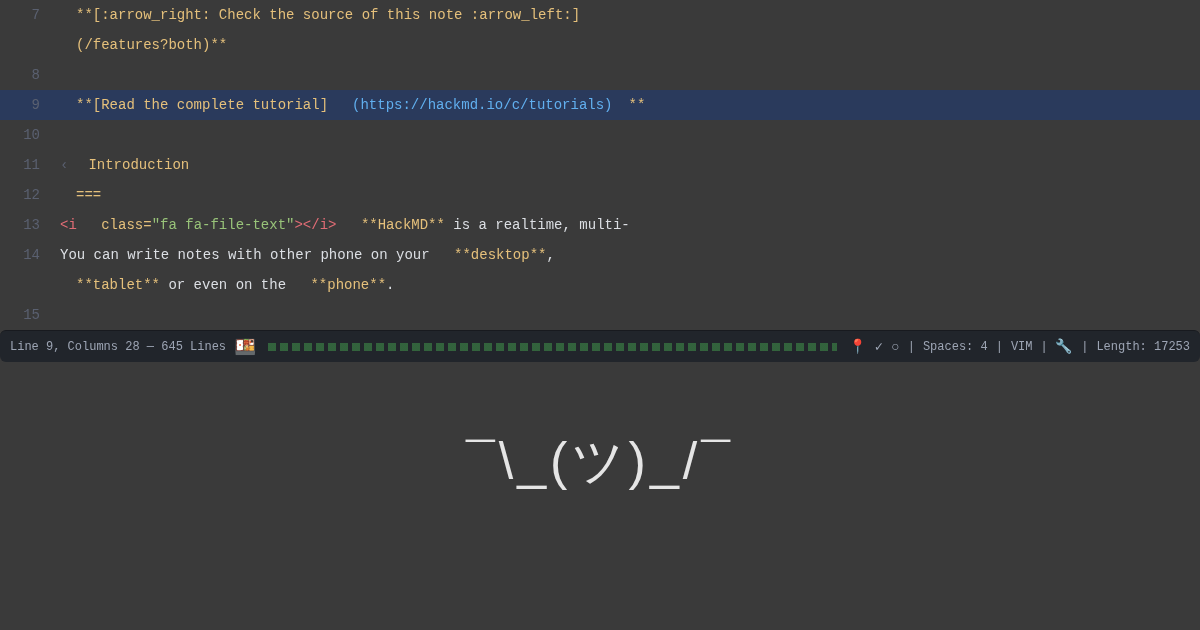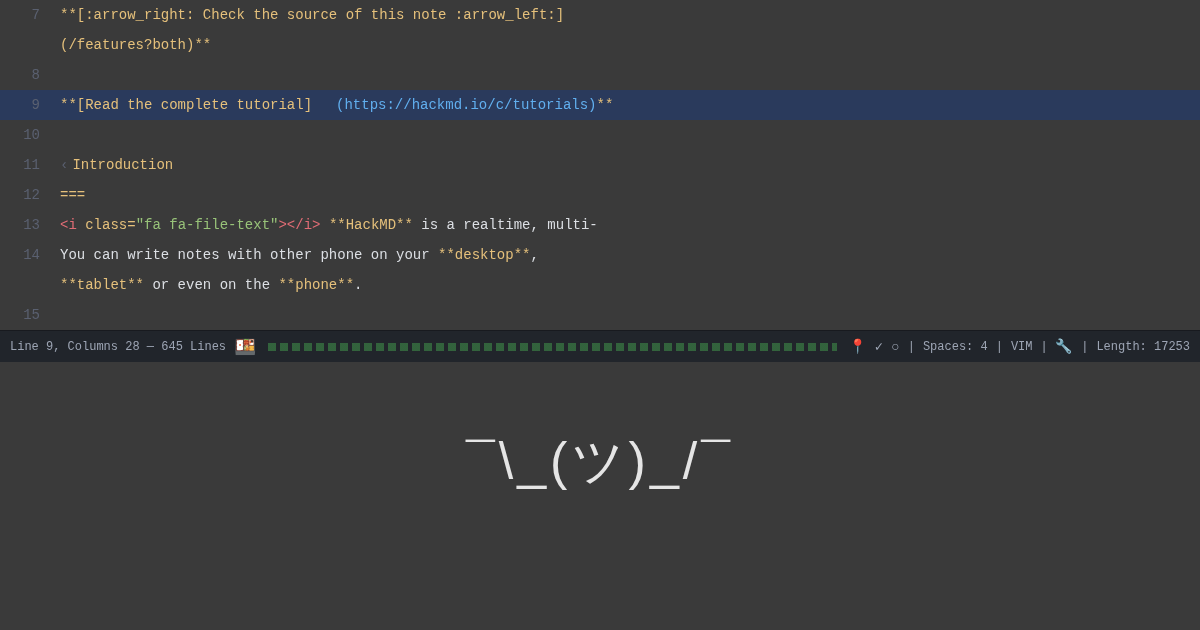--- a/index.html
+++ b/index.html
@@ -37,40 +37,41 @@
 
     .line-content {
       color: #abb2bf;
       font-size: 14px;
       line-height: 26px;
       flex: 1;
       white-space: pre-wrap;
       word-break: break-word;
     }
 
-    .text-orange { color: #e5c07b; }
+    .text-orange { color: #e5c07b; margin-left: 16px; }
     .text-blue { color: #61afef; margin-left: 24px; }
     .text-white { color: #dcdfe4; }
     .text-green { color: #98c379; }
     .text-red { color: #e06c75; }
 
     .collapse-icon {
       color: #5a6070;
       margin-right: 4px;
       font-style: normal;
     }
 
     .status-bar {
       background-color: #21252b;
       height: 32px;
       display: flex;
       align-items: center;
       padding: 0 10px;
       border-top: 1px solid #181a1f;
       gap: 8px;
+      border-radius: 6px;
     }
 
     .status-text {
       color: #9da5b4;
       font-size: 12px;
     }
 
     .status-emoji {
       font-size: 18px;
     }

